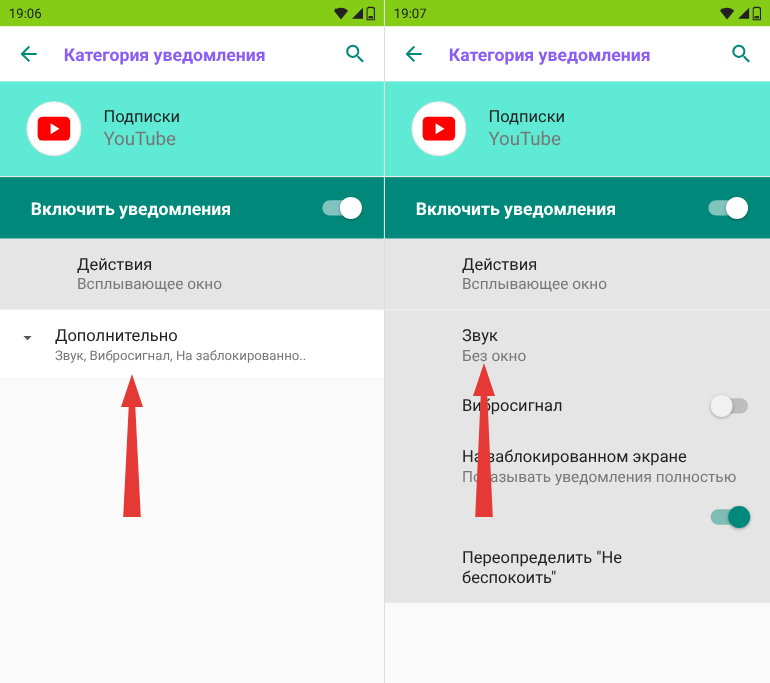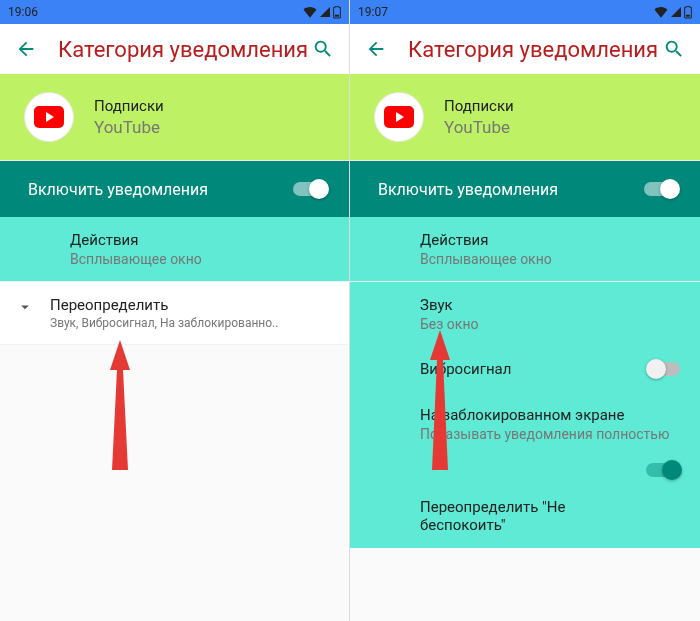--- a/index.html
+++ b/index.html
@@ -1,50 +1,50 @@
 <!DOCTYPE html>
 <html><head>
 <meta charset="utf-8">
 <style>
   * { box-sizing: border-box; margin: 0; padding: 0; }
   html, body { width: 700px; height: 621px; font-family: Roboto, Arial, sans-serif; background: #fff; overflow: hidden; }
   .container { display: flex; width: 700px; height: 621px; }
   .screen { width: 350px; height: 621px; background: #fafafa; position: relative; border-right: 1px solid #ddd; overflow: hidden; }
   .screen:last-child { border-right: none; }
 
-  .status-bar { height: 24px; background: #3b82f6; display: flex; align-items: center; justify-content: space-between; padding: 0 8px; font-size: 12px; color: #222; }
+  .status-bar { height: 24px; background: #84cc16; display: flex; align-items: center; justify-content: space-between; padding: 0 8px; font-size: 12px; color: #222; }
   .status-left { }
   .status-right { display: flex; align-items: center; gap: 2px; }
   .status-right svg { display: block; }
 
   .app-bar { height: 50px; display: flex; align-items: center; padding: 0 12px; background: #fff; }
   .app-bar .back { color: #00897b; flex: 0 0 auto; display:flex; align-items:center; justify-content:center; width: 28px; height: 28px; cursor:pointer; }
-  .app-bar .title { flex: 1; color: #b91c1c; font-size: 22px; font-weight: 400; padding-left: 18px; }
+  .app-bar .title { flex: 1; color: #8b5cf6; font-size: 16px; font-weight: 700; padding-left: 18px; }
   .app-bar .search { color: #00897b; flex: 0 0 auto; width: 28px; height: 28px; display:flex; align-items:center; justify-content:center; cursor:pointer; }
 
-  .app-header { background:#bef264; padding: 18px 16px 18px 24px; display:flex; align-items:center; border-bottom:1px solid #eee; }
+  .app-header { background:#5eead4; padding: 18px 16px 18px 24px; display:flex; align-items:center; border-bottom:1px solid #eee; }
   .yt-icon { width: 50px; height: 50px; border-radius: 50%; border: 1px solid #e6e6e6; display:flex; align-items:center; justify-content:center; background:#fff; }
   .yt-icon svg { display:block; }
   .app-header .txt { padding-left: 20px; }
   .app-header .t1 { font-size: 15px; color:#222; }
   .app-header .t2 { font-size: 17px; color:#777; margin-top:2px; }
 
   .enable-bar { background:#00897b; color:#fff; height:56px; display:flex; align-items:center; padding: 0 20px 0 28px; justify-content:space-between; }
-  .enable-bar .lbl { font-size:16px; font-weight:400; }
+  .enable-bar .lbl { font-size:16px; font-weight:700; }
   .switch { position:relative; width:36px; height:20px; }
   .switch .track { position:absolute; top:3px; left:0; width:34px; height:14px; border-radius:7px; }
   .switch .thumb { position:absolute; top:0; width:20px; height:20px; border-radius:50%; box-shadow:0 1px 3px rgba(0,0,0,0.3); }
   .switch.on-white .track { background: rgba(255,255,255,0.5); }
   .switch.on-white .thumb { background:#fff; right:0; }
   .switch.on-teal .track { background: rgba(0,137,123,0.45); }
   .switch.on-teal .thumb { background:#00897b; right:0; }
   .switch.off .track { background:#bdbdbd; }
   .switch.off .thumb { background:#f1f1f1; left:0; }
 
-  .settings { background:#5eead4; }
+  .settings { background:#e5e5e5; }
   .setting-row { padding: 14px 20px 14px 70px; border-bottom:1px solid #f0f0f0; position:relative; cursor:pointer; }
   .setting-row .t1 { font-size:15px; color:#222; }
   .setting-row .t2 { font-size:14px; color:#777; margin-top:2px; }
   .setting-row.with-switch { padding-right: 60px; }
   .setting-row .sw { position:absolute; right:18px; top:50%; transform:translateY(-50%); }
   .setting-row.noline { border-bottom:none; }
 
   .expander { padding: 14px 20px 14px 50px; border-bottom:1px solid #f0f0f0; position:relative; cursor:pointer; background:#fff; }
   .expander .chev { position:absolute; left:16px; top:16px; color:#555; }
   .expander .t1 { font-size:15px; color:#222; }
@@ -117,21 +117,21 @@
         <div class="t2">Всплывающее окно</div>
       </div>
     </div>
 
     <div class="expander">
       <div class="chev">
         <svg width="18" height="18" viewBox="0 0 24 24">
             <path fill="#555" d="M7 10l5 5 5-5z"></path>
           </svg>
       </div>
-      <div class="t1">Переопределить</div>
+      <div class="t1">Дополнительно</div>
       <div class="t2">Звук, Вибросигнал, На заблокированно..</div>
     </div>
 
     <svg class="arrow-overlay" style="left:90px; top:330px;" width="60" height="150" viewBox="0 0 60 150">
       <path d="M30 10 L20 40 L27 40 L22 140 L38 140 L33 40 L40 40 Z" fill="#e53935"></path>
     </svg>
   </div>
 
   <div class="screen">
 

